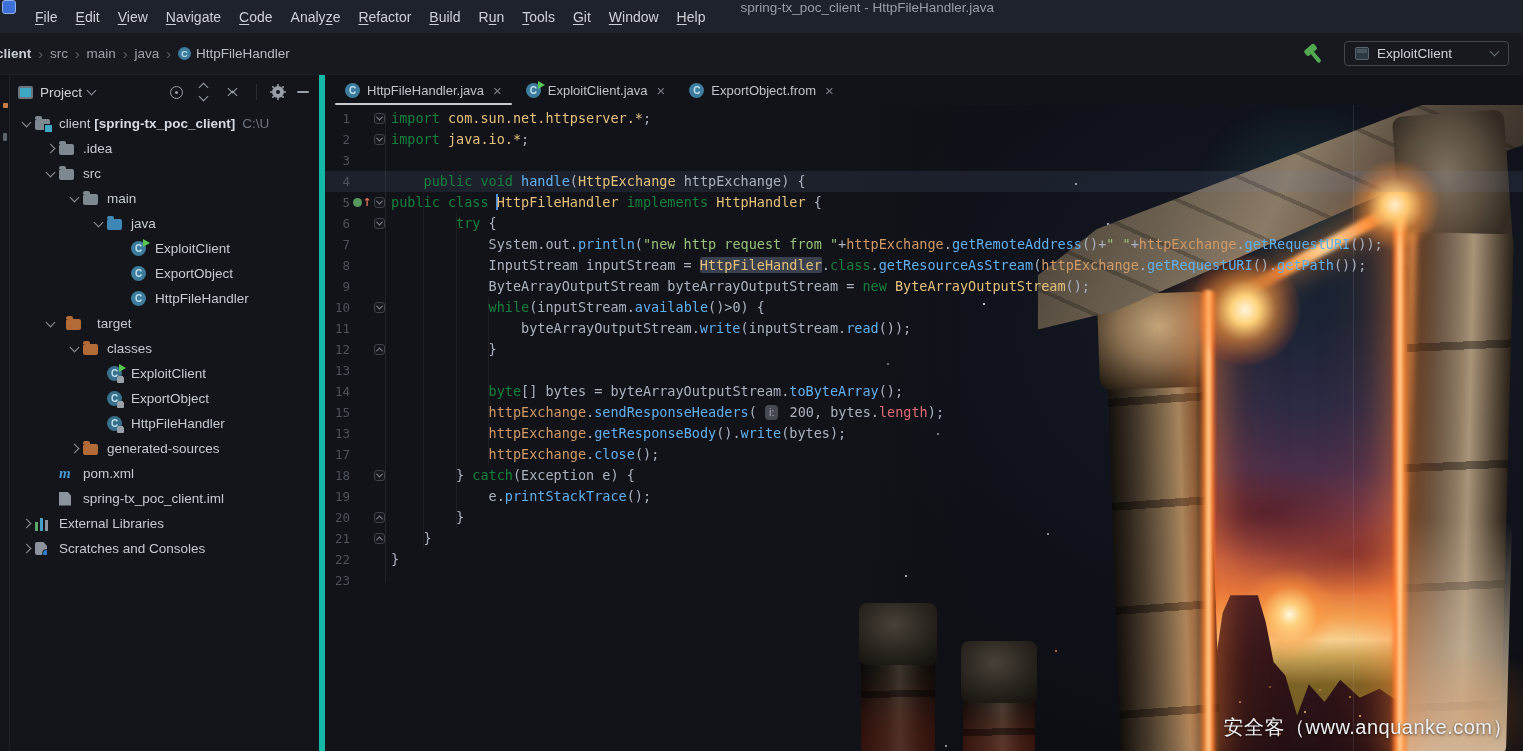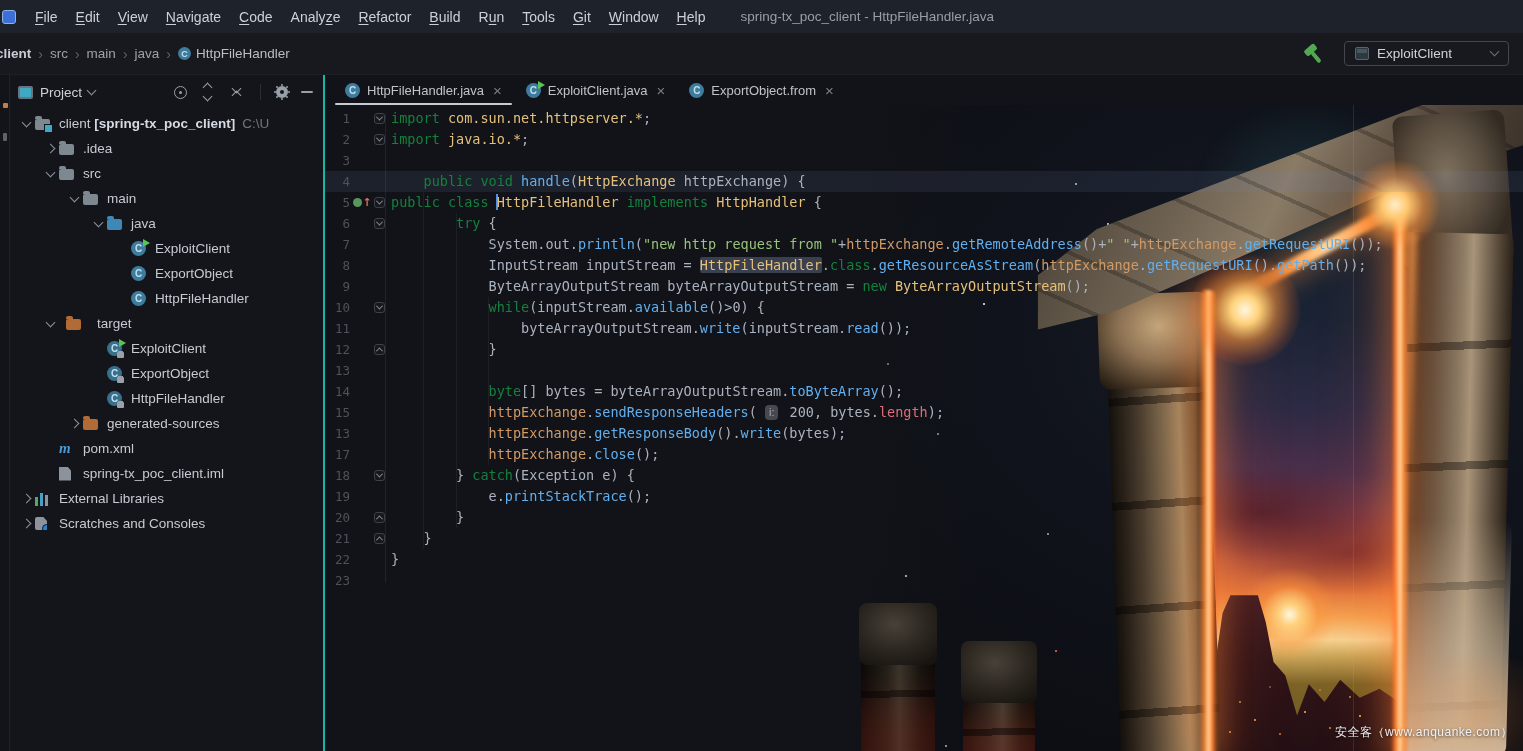--- a/index.html
+++ b/index.html
@@ -1,21 +1,21 @@
 <!DOCTYPE html>
 <html><head>
 <meta charset="utf-8">
 <style>
   * { box-sizing: border-box; margin: 0; padding: 0; }
   html,body { width:1523px; height:751px; overflow:hidden; background:#0c0e12; }
   body { font-family:"Liberation Sans", sans-serif; }
   .app { width:1523px; height:751px; display:flex; flex-direction:column; background:#111318; }
 
   
-  .titlebar { height:33px; background:#1e222a; display:flex; align-items:center; padding:0 10px 0 2px; flex:none; }
+  .titlebar { height:33px; background:#1e222a; display:flex; padding:0 10px 0 2px; flex:none; }
   .winicon { width:14px; height:14px; background:#3d6fd9; border:1px solid #8fb0e8; border-radius:3px; margin-right:10px; flex:none; }
   .menus { display:flex; align-items:center; }
   .mi { color:#ced0d6; font-size:14px; padding:4px 9px; cursor:default; border-radius:4px; }
   .mi u { text-underline-offset:2px; }
   .wtitle { color:#9a9ea6; font-size:13.5px; margin-left:26px; white-space:nowrap; }
 
   
   .bar2 { height:42px; background:#17191f; display:flex; align-items:center; padding:0 14px 0 0; border-bottom:1px solid #1c1f26; flex:none; overflow:hidden; }
   .crumbs { display:flex; align-items:center; margin-left:-7px; white-space:nowrap; }
   .crumb { color:#9da1a8; font-size:13.5px; padding:2px 3px; display:flex; align-items:center; gap:5px; }
@@ -34,21 +34,21 @@
   .chev.closed { transform:rotate(-45deg); }
   .runcombo .chev { transform:rotate(45deg); margin-top:-4px; margin-left:auto; border-color:#6b7078; }
 
   
   .main { flex:1; display:flex; min-height:0; }
   .stripe { width:10px; background:#121419; border-right:1px solid #1f2228; position:relative; flex:none; }
   .stripe .s1 { position:absolute; top:28px; left:3px; width:5px; height:5px; background:#c77d45; border-radius:1px; }
   .stripe .s2 { position:absolute; top:58px; left:3px; width:4px; height:8px; background:#5b646d; border-radius:1px; }
 
   
-  .panel { width:315px; background:#13151a; border-right:2px solid #14b8a6; flex:none; overflow:hidden; display:flex; flex-direction:column; }
+  .panel { width:315px; background:#13151a; border-right:6px solid #14b8a6; flex:none; overflow:hidden; display:flex; flex-direction:column; }
   .phead { height:34px; display:flex; align-items:center; padding:0 10px 0 8px; gap:7px; flex:none; }
   .picon { width:15px; height:13px; background:#3fa8c4; border:2px solid #6b747d; border-radius:2px; }
   .ptitle { color:#ced2d8; font-size:13.5px; }
   .phead > .chev { margin-left:-1px; }
   .pspacer { flex:1; }
   .pt { width:16px; height:16px; display:inline-flex; align-items:center; justify-content:center; position:relative; color:#9aa0a8; }
   .ptsep { width:1px; height:16px; background:rgba(255,255,255,.1); margin:0 2px; }
   .i-select-opened-file { border:1.5px solid #9aa0a8; border-radius:50%; width:13px; height:13px; }
   .i-select-opened-file::after { content:''; width:3px; height:3px; background:#9aa0a8; border-radius:50%; }
   .i-expand-all::before, .i-collapse-all::before { content:''; width:6px; height:6px; border-right:1.6px solid #9aa0a8; border-bottom:1.6px solid #9aa0a8; position:absolute; left:4px; }
@@ -120,21 +120,21 @@
   .tk-ty { color:#e5c07b; }
   .tk-fn { color:#61afef; }
   .tk-st { color:#98c379; }
   .tk-pa { color:#d19a66; }
   .tk-fd { color:#e06c75; }
   .tk-pl { color:#abb2bf; }
   .tk-hl { color:#e5c07b; background:#3a404d; border-radius:2px; }
   .tk-hint { font-family:"Liberation Sans",sans-serif; font-size:11px; background:#46494f; color:#a6abb4; border-radius:4px; padding:0 4px; margin-right:3px; display:inline-block; height:15px; line-height:15px; vertical-align:1px; }
   .caret { display:inline-block; width:2px; height:16px; background:#4e8fe0; margin:0 -1px; vertical-align:-3px; }
 
-  .watermark { position:absolute; right:10px; bottom:10px; z-index:6; color:#eef0f3; font-size:12px; letter-spacing:.5px; text-shadow:0 1px 3px rgba(0,0,0,.65); }
+  .watermark { position:absolute; right:10px; bottom:10px; z-index:6; color:#eef0f3; font-size:20px; letter-spacing:.5px; text-shadow:0 1px 3px rgba(0,0,0,.65); }
 
   
   .artwork { position:absolute; left:520px; top:0; right:0; bottom:0; z-index:0; overflow:hidden; }
   .art { position:absolute; }
   .sky { inset:0; background:linear-gradient(90deg,#111318 0%,rgba(17,19,24,0) 22%), radial-gradient(90% 70% at 68% 35%, #171c27 0%, #10131b 50%, #0c0e13 100%); }
   .nebula { left:330px; top:0; width:260px; height:230px; background:radial-gradient(60% 60% at 50% 40%, rgba(44,108,118,.30), rgba(44,108,118,0) 70%); filter:blur(6px); }
   .stars { left:0; top:0; width:2px; height:2px; border-radius:50%; background:transparent;
     box-shadow:60px 470px #cfd6e0,100px 640px rgba(255,255,255,.7),175px 555px #fff,230px 78px rgba(255,255,255,.8),262px 118px #dfe5ee,318px 368px #fff,352px 298px rgba(255,255,255,.9),418px 248px #fff,448px 418px rgba(255,255,255,.75),470px 520px #fff,498px 378px rgba(255,255,255,.6),520px 178px #fff,538px 558px #ffe9d0,598px 88px #fff,628px 298px rgba(255,255,255,.7),648px 478px #fff,42px 258px rgba(255,255,255,.5),138px 198px #fff,92px 328px rgba(255,255,255,.6),608px 618px #ffd9b0,658px 198px #fff,202px 428px rgba(255,255,255,.65),298px 618px #fff,378px 78px rgba(255,255,255,.8),558px 418px #fff,210px 545px #ff6b5a,355px 600px #ffa14e; }
   .portal { left:358px; top:90px; bottom:0; width:196px; clip-path:polygon(0 24%, 100% 1%, 100% 100%, 0 100%);
     background:linear-gradient(180deg,#13222c 0%,#1a2334 22%,#2c2a44 38%,#4c2f4a 50%,#7c3b46 58%,#b05340 65%,#e0743c 71%,#f5a352 76%,#f7d392 80%,#caa558 83%,#7c6226 88%,#6b5a22 100%); }
@@ -338,20 +338,29 @@
           </div>
           <div class="trow" style="padding-left: 32px; gap: 7px;">
             <span class="chevslot">
               <span class="chev open"></span>
             </span>
             <span class="islot">
               <span class="fic" style="--fc:#b26a36"></span>
             </span>
             <span class="tlabel">target</span>
           </div>
+          <div class="trow" style="padding-left: 56px;">
+            <span class="chevslot">
+              <span class="chev open"></span>
+            </span>
+            <span class="islot">
+              <span class="fic" style="--fc:#b26a36"></span>
+            </span>
+            <span class="tlabel">classes</span>
+          </div>
           <div class="trow" style="padding-left: 80px;">
             <span class="chevslot"></span>
             <span class="islot">
               <span class="cico dim run lock">C</span>
             </span>
             <span class="tlabel">ExploitClient</span>
           </div>
           <div class="trow" style="padding-left: 80px;">
             <span class="chevslot"></span>
             <span class="islot">

